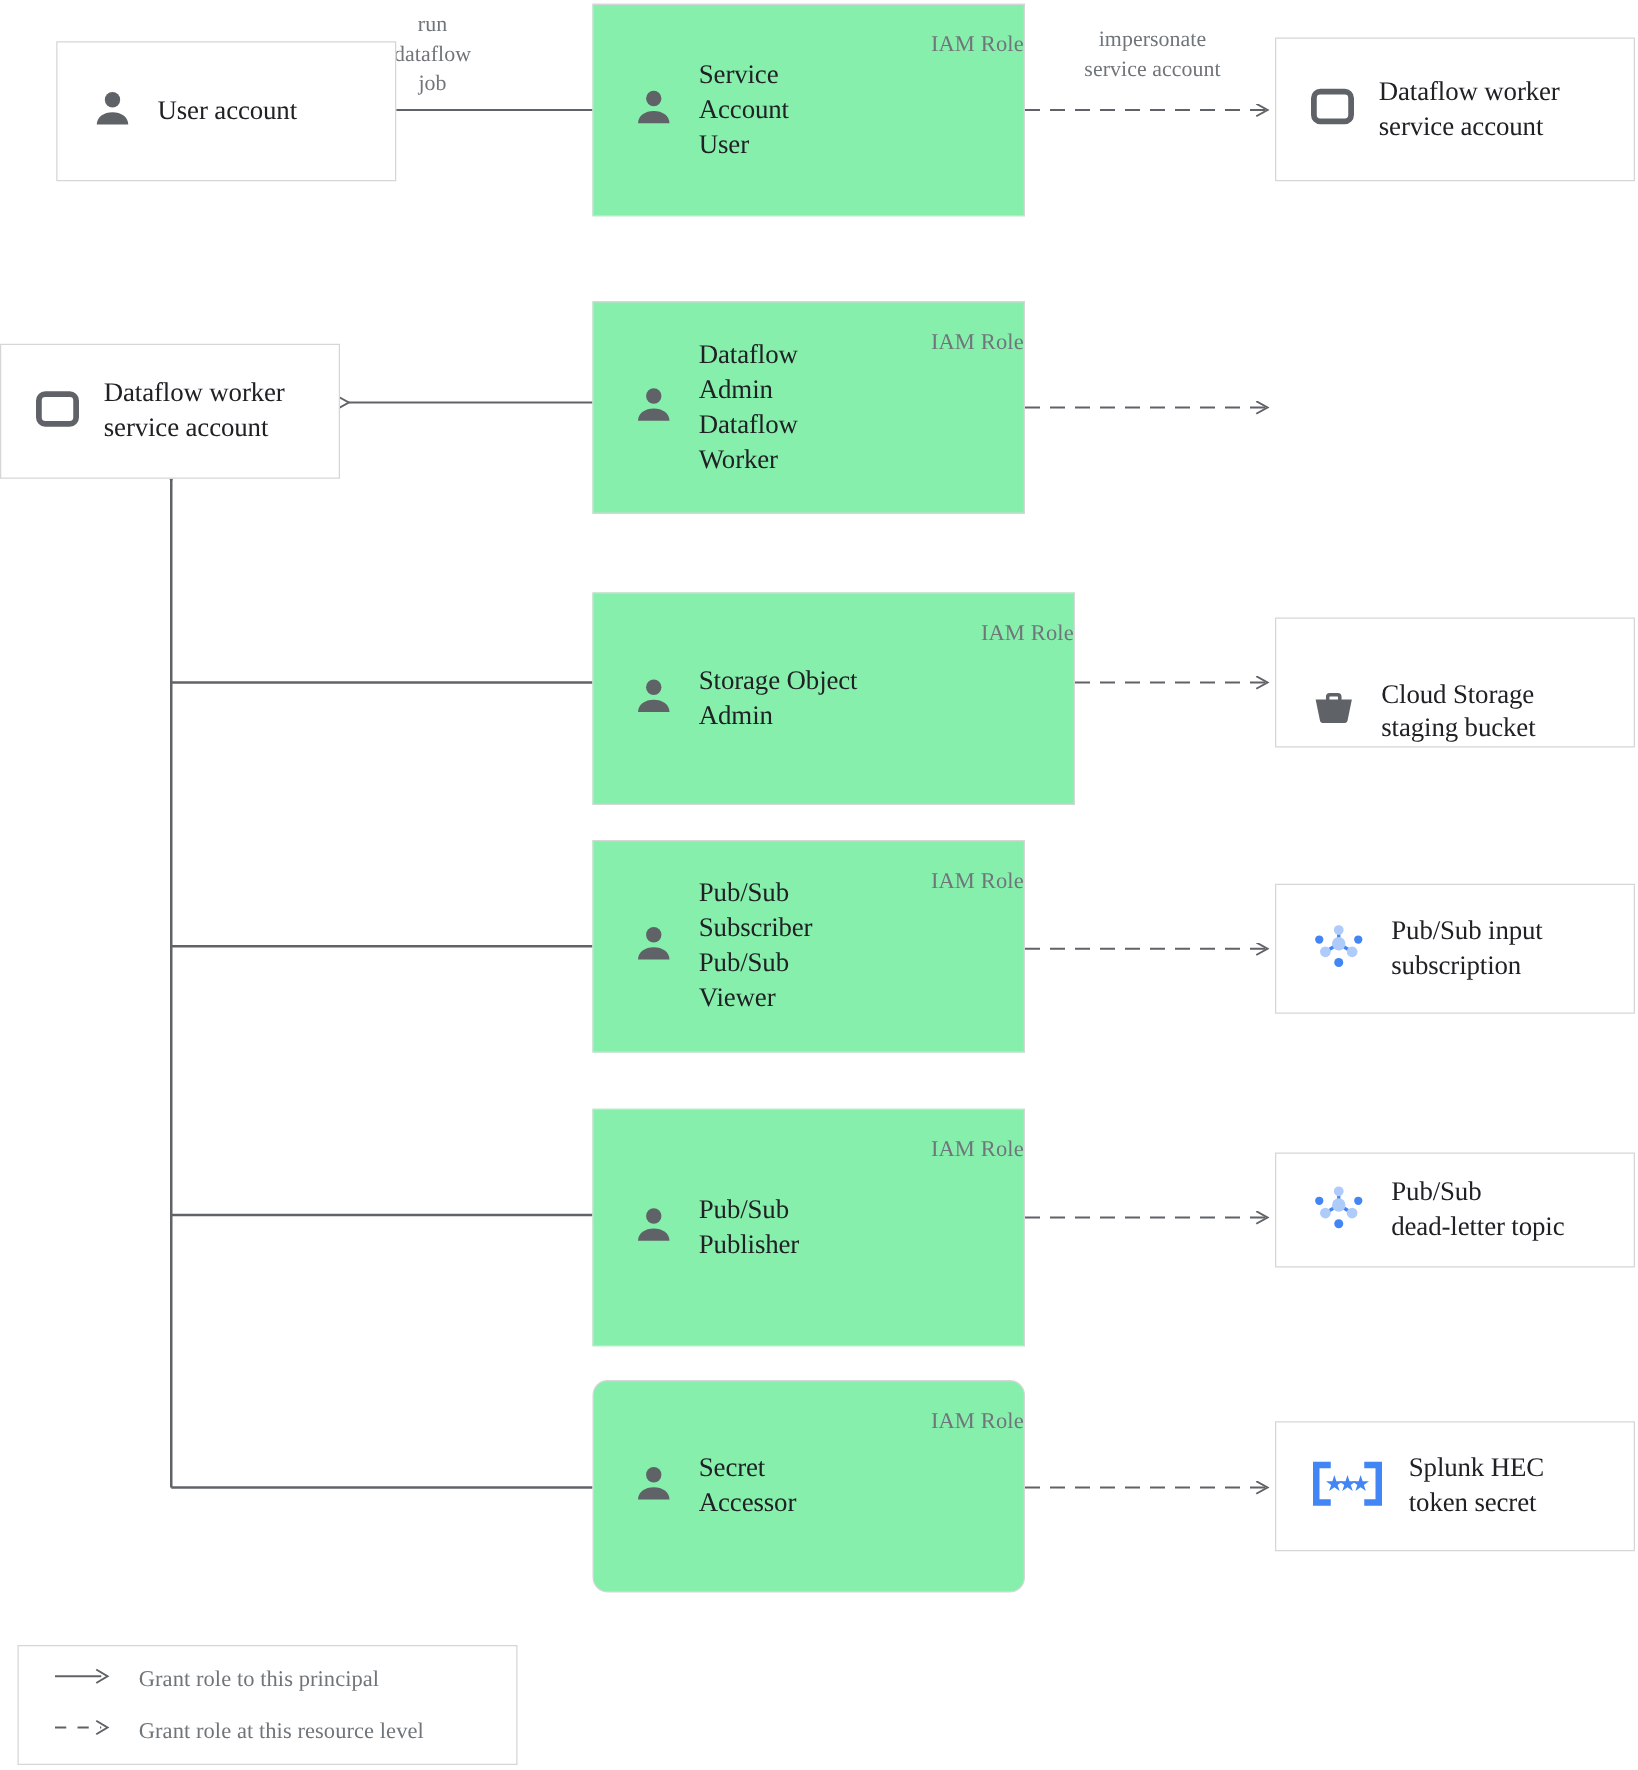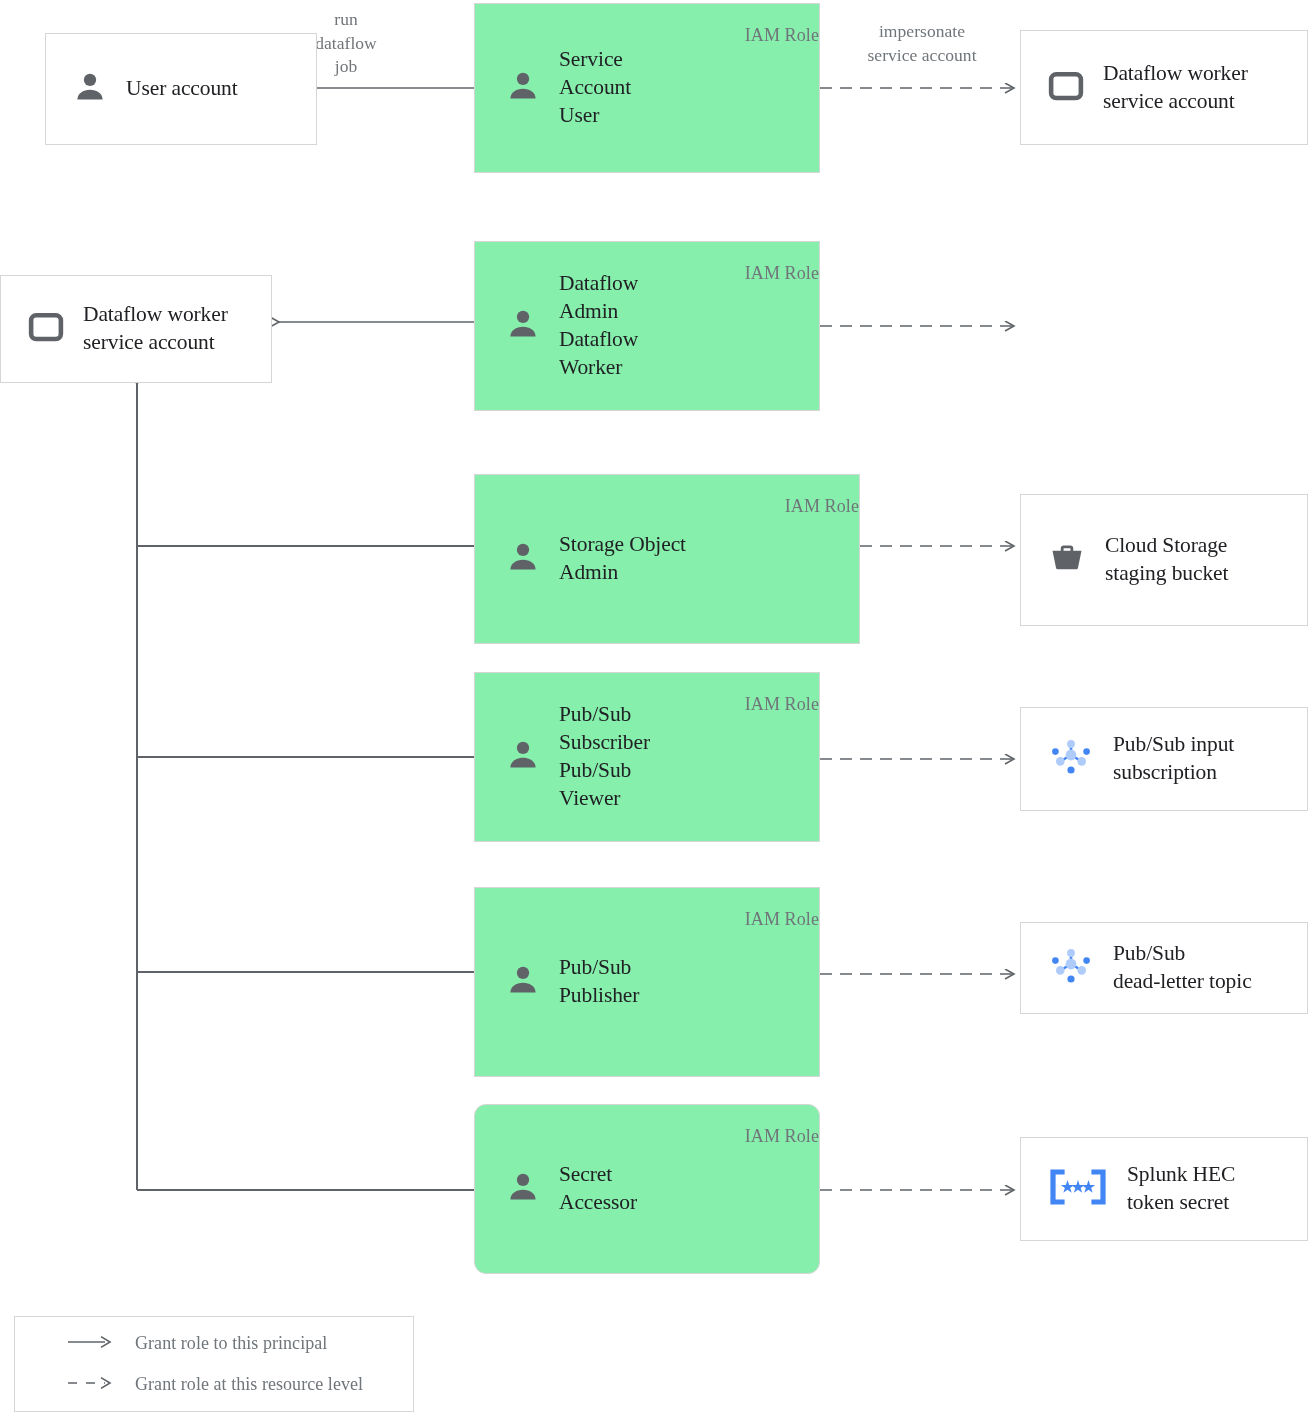--- a/index.html
+++ b/index.html
@@ -94,21 +94,21 @@
   
   .legend{
     position:absolute;
     box-sizing:border-box;
     border:1px solid #d6d6d6;
     background:#ffffff;
     display:flex;
     flex-direction:column;
     justify-content:center;
     gap:20px;
-    padding-left:52px;
+    padding-left:28px;
   }
   .legend-row{display:flex;align-items:center;gap:22px;}
   .legend-text{font-size:18px;color:#70757a;letter-spacing:0.05px;}
 </style>
 </head>
 <body>
 
 <div id="stage">
 
   <svg id="edges" viewBox="0 0 1310 1416">
@@ -268,21 +268,21 @@
         <svg width="38" height="38" viewBox="0 0 24 24">
           <rect x="2.6" y="4.6" width="18.8" height="15" rx="3.2" fill="none" stroke="#5f6368" stroke-width="2.9"></rect>
         </svg>
       </span>
       <span class="node-label">Dataflow worker
 service account</span>
     </div>
   </div>
 
 
-  <div class="node" style="left:1020px;top:494px;width:288px;height:132px;">
+  <div class="node" style="left:1020px;top:494px;width:288px;height:104px;align-items:flex-end;">
     <div class="inner">
       <span class="icon">
         <svg width="40" height="40" viewBox="0 0 24 24">
           <path d="M9.1 7.6V6.3c0-0.55 0.45-1 1-1h3.8c0.55 0 1 0.45 1 1v1.3" fill="none" stroke="#5f6368" stroke-width="1.7" stroke-linecap="round"></path>
           <path d="M3.3 7.6h17.4l-2.1 10.2c-0.12 0.58-0.63 1-1.22 1H6.62
                    c-0.59 0-1.1-0.42-1.22-1z" fill="#5f6368"></path>
         </svg>
       </span>
       <span class="node-label">Cloud Storage
 staging bucket</span>

